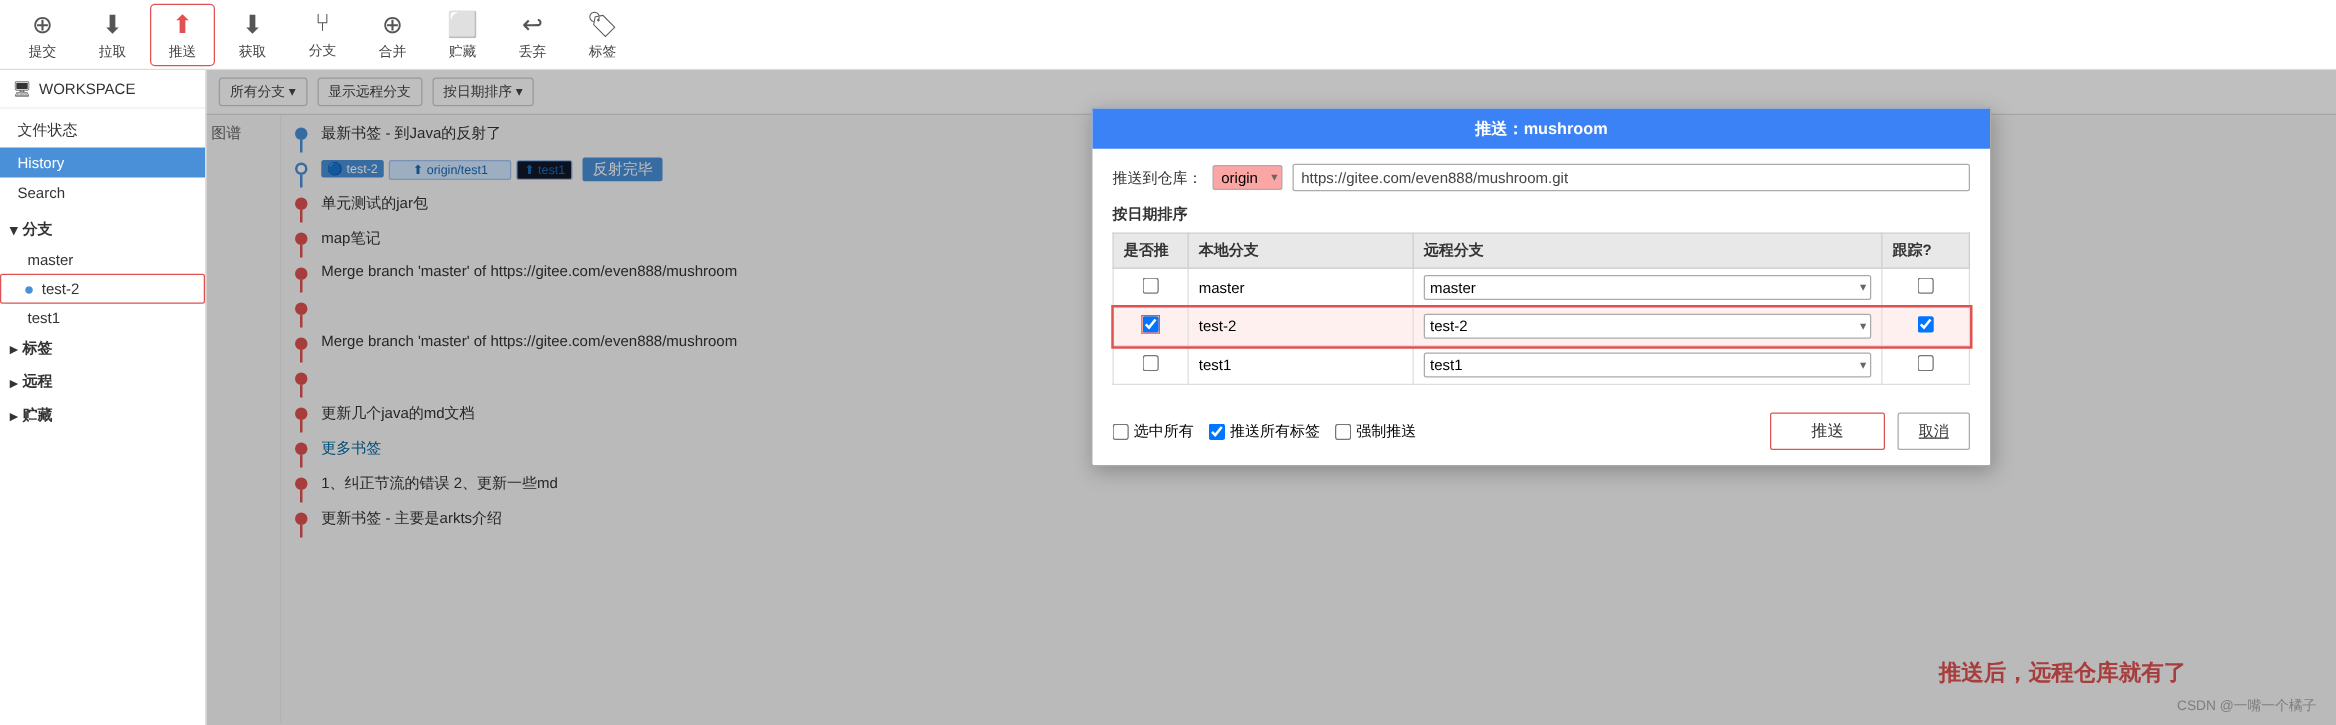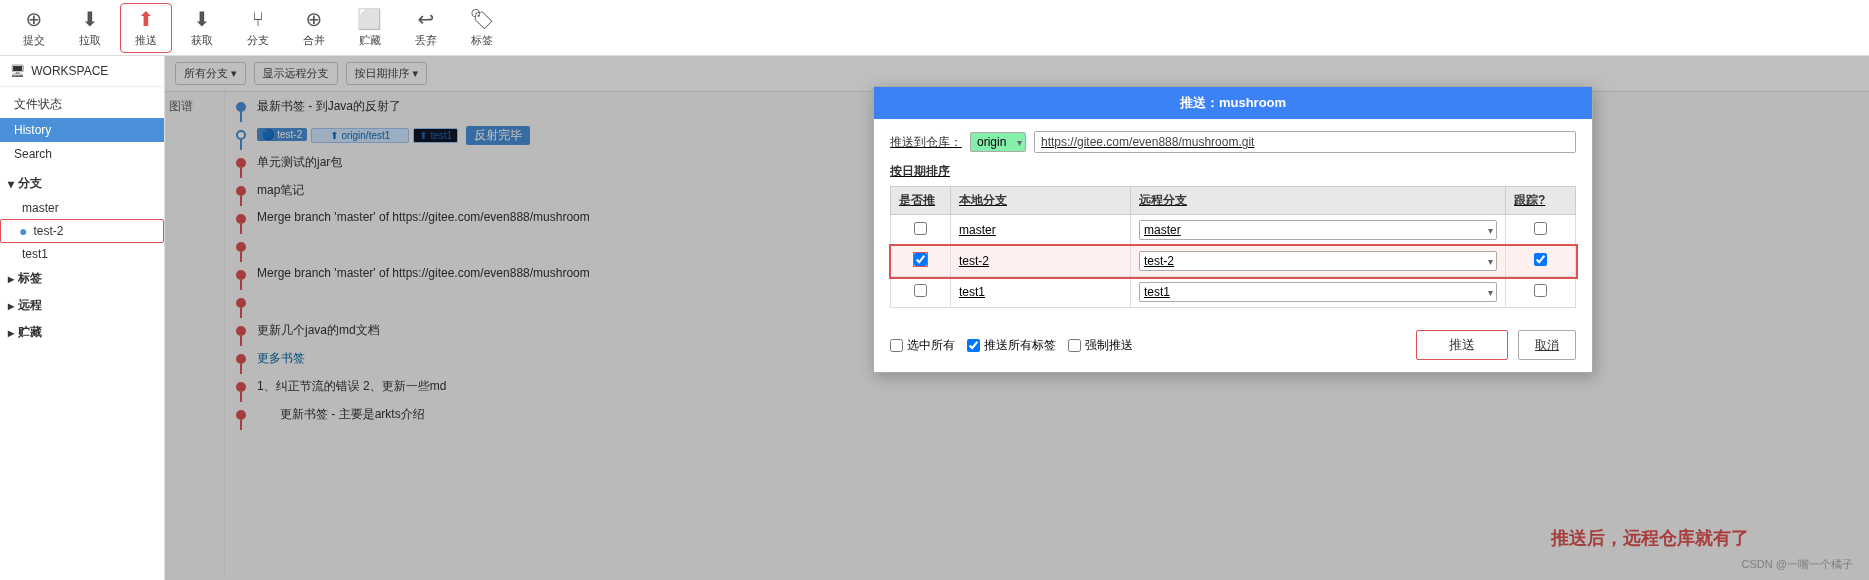--- a/index.html
+++ b/index.html
@@ -70,26 +70,26 @@
     }
     .modal {
       position: absolute; top: 30px; left: 50%; transform: translateX(-20%);
       width: 720px; background: #fff; border: 1px solid #aaa; box-shadow: 2px 4px 16px rgba(0,0,0,0.25);
       z-index: 20; border-radius: 2px;
     }
     .modal-title {
       background: #3b82f6; color: #fff; padding: 7px 14px; font-size: 13px; font-weight: bold;
       text-align: center;
     }
-    .modal-body { padding: 12px 16px; text-decoration: underline; }
+    .modal-body { padding: 12px 16px; }
     .modal-row { display: flex; align-items: center; gap: 8px; margin-bottom: 10px; }
     .modal-label { font-size: 12px; color: #333; white-space: nowrap; }
     .modal-select {
       border: 1px solid #aaa; border-radius: 2px; padding: 2px 18px 2px 6px;
-      font-size: 12px; background: #86efac; appearance: none; cursor: pointer;
+      font-size: 12px; background: #fca5a5; appearance: none; cursor: pointer;
     }
     .modal-url-input {
       flex: 1; border: 1px solid #aaa; border-radius: 2px; padding: 3px 6px;
       font-size: 12px; color: #444;
     }
     .section-label { font-size: 12px; color: #333; margin-bottom: 6px; font-weight: bold; }
     .branch-table { width: 100%; border-collapse: collapse; font-size: 12px; }
     .branch-table th {
       background: #e8e8e8; border: 1px solid #ccc; padding: 5px 8px; text-align: left; color: #333;
     }
@@ -317,21 +317,21 @@
               <div style="width: 10px; height: 10px; border-radius: 50%; background: rgb(224, 82, 82); border: 2px solid rgb(224, 82, 82); flex-shrink: 0; margin-top: 4px;"></div>
               <div style="width: 2px; flex: 1 1 0%; min-height: 10px; background: rgb(224, 82, 82);"></div>
             </div>
             <div style="flex: 1 1 0%;"><span style="font-size: 12px; color: rgb(51, 51, 51);">1、纠正节流的错误   2、更新一些md</span></div>
           </div>
           <div style="display: flex; align-items: flex-start; gap: 8px; padding: 2px 0px; min-height: 22px; cursor: pointer;">
             <div style="display: flex; flex-direction: column; align-items: center; width: 16px; flex-shrink: 0;">
               <div style="width: 10px; height: 10px; border-radius: 50%; background: rgb(224, 82, 82); border: 2px solid rgb(224, 82, 82); flex-shrink: 0; margin-top: 4px;"></div>
               <div style="width: 2px; flex: 1 1 0%; min-height: 10px; background: rgb(224, 82, 82);"></div>
             </div>
-            <div style="flex: 1 1 0%; margin-left: 23px;"><span style="font-size: 12px; color: rgb(51, 51, 51);">更新书签 - 主要是arkts介绍</span></div>
+            <div style="flex: 1 1 0%;"><span style="font-size: 12px; color: rgb(51, 51, 51);">更新书签 - 主要是arkts介绍</span></div>
           </div>
         </div>
     </div>
 
     <div class="overlay"></div>
 
     <div class="modal">
       <div class="modal-title">推送：mushroom</div>
       <div class="modal-body">
 

